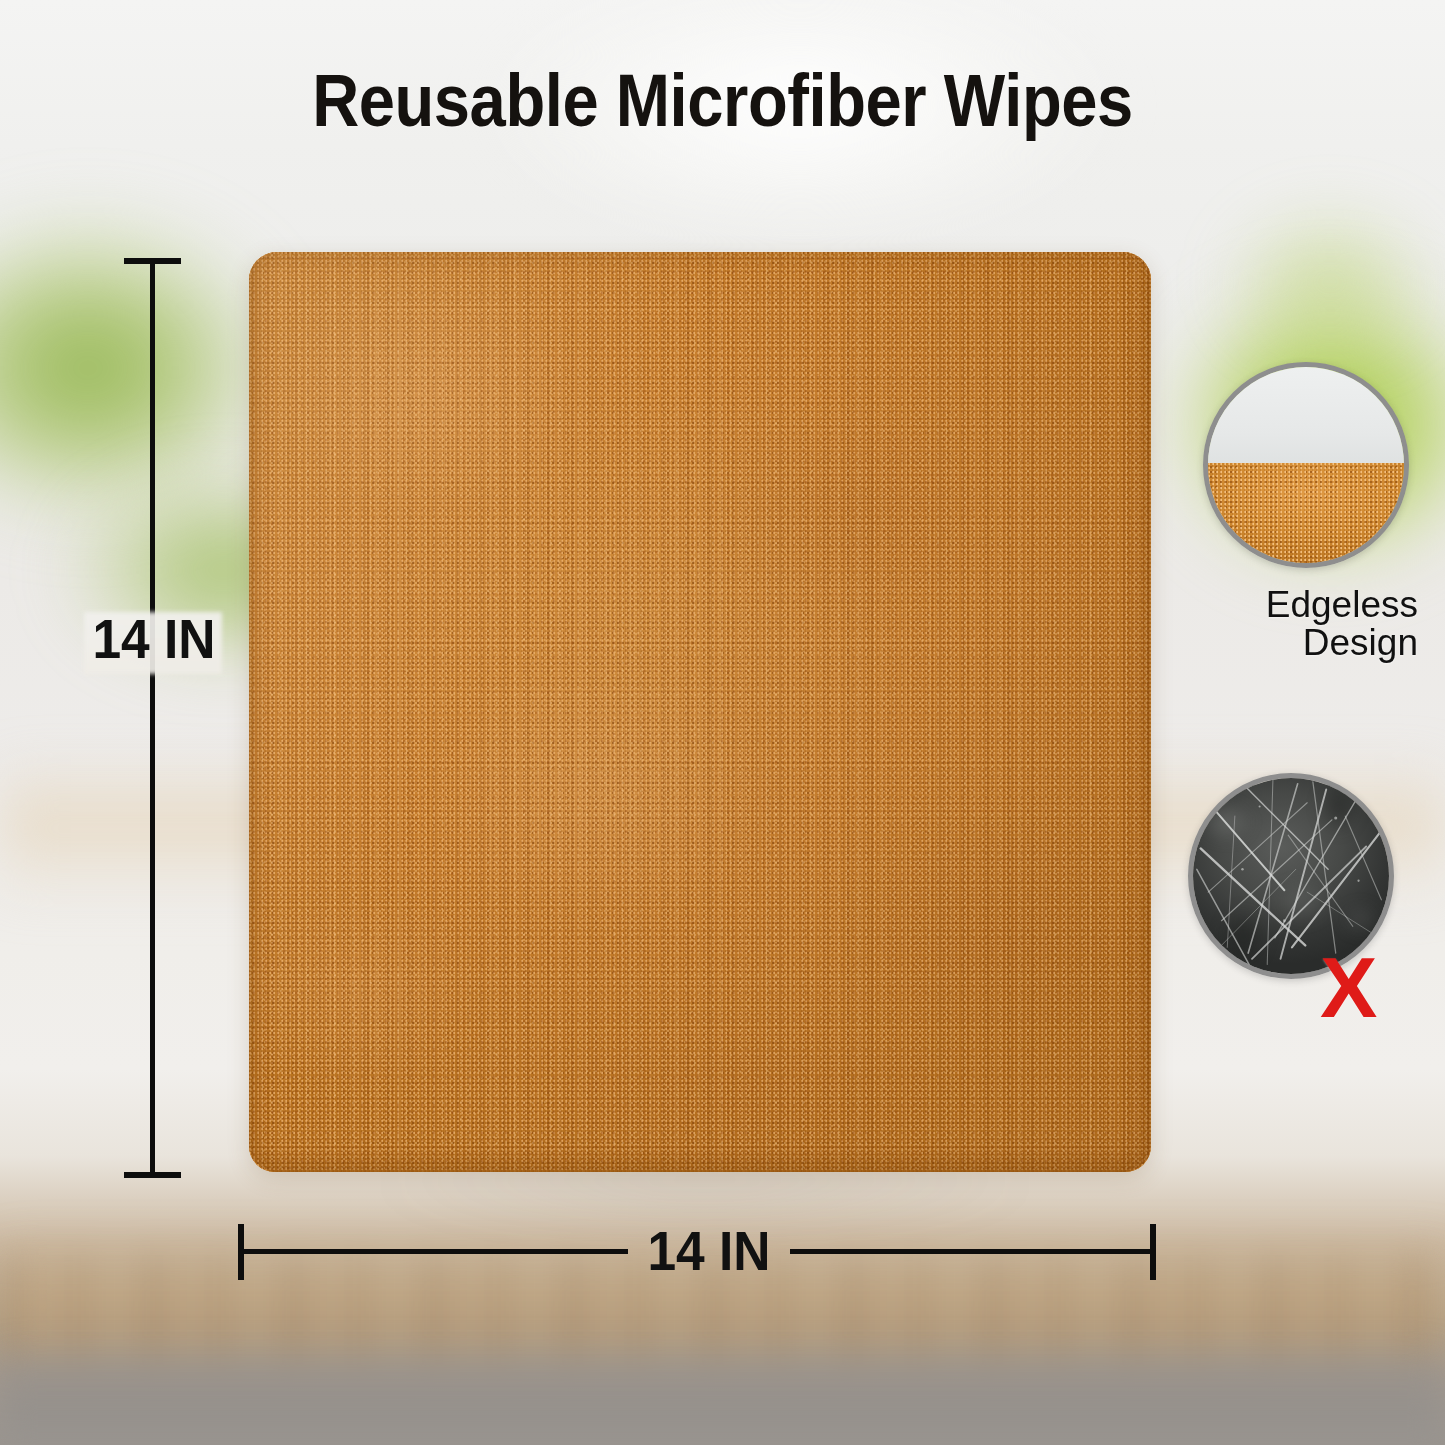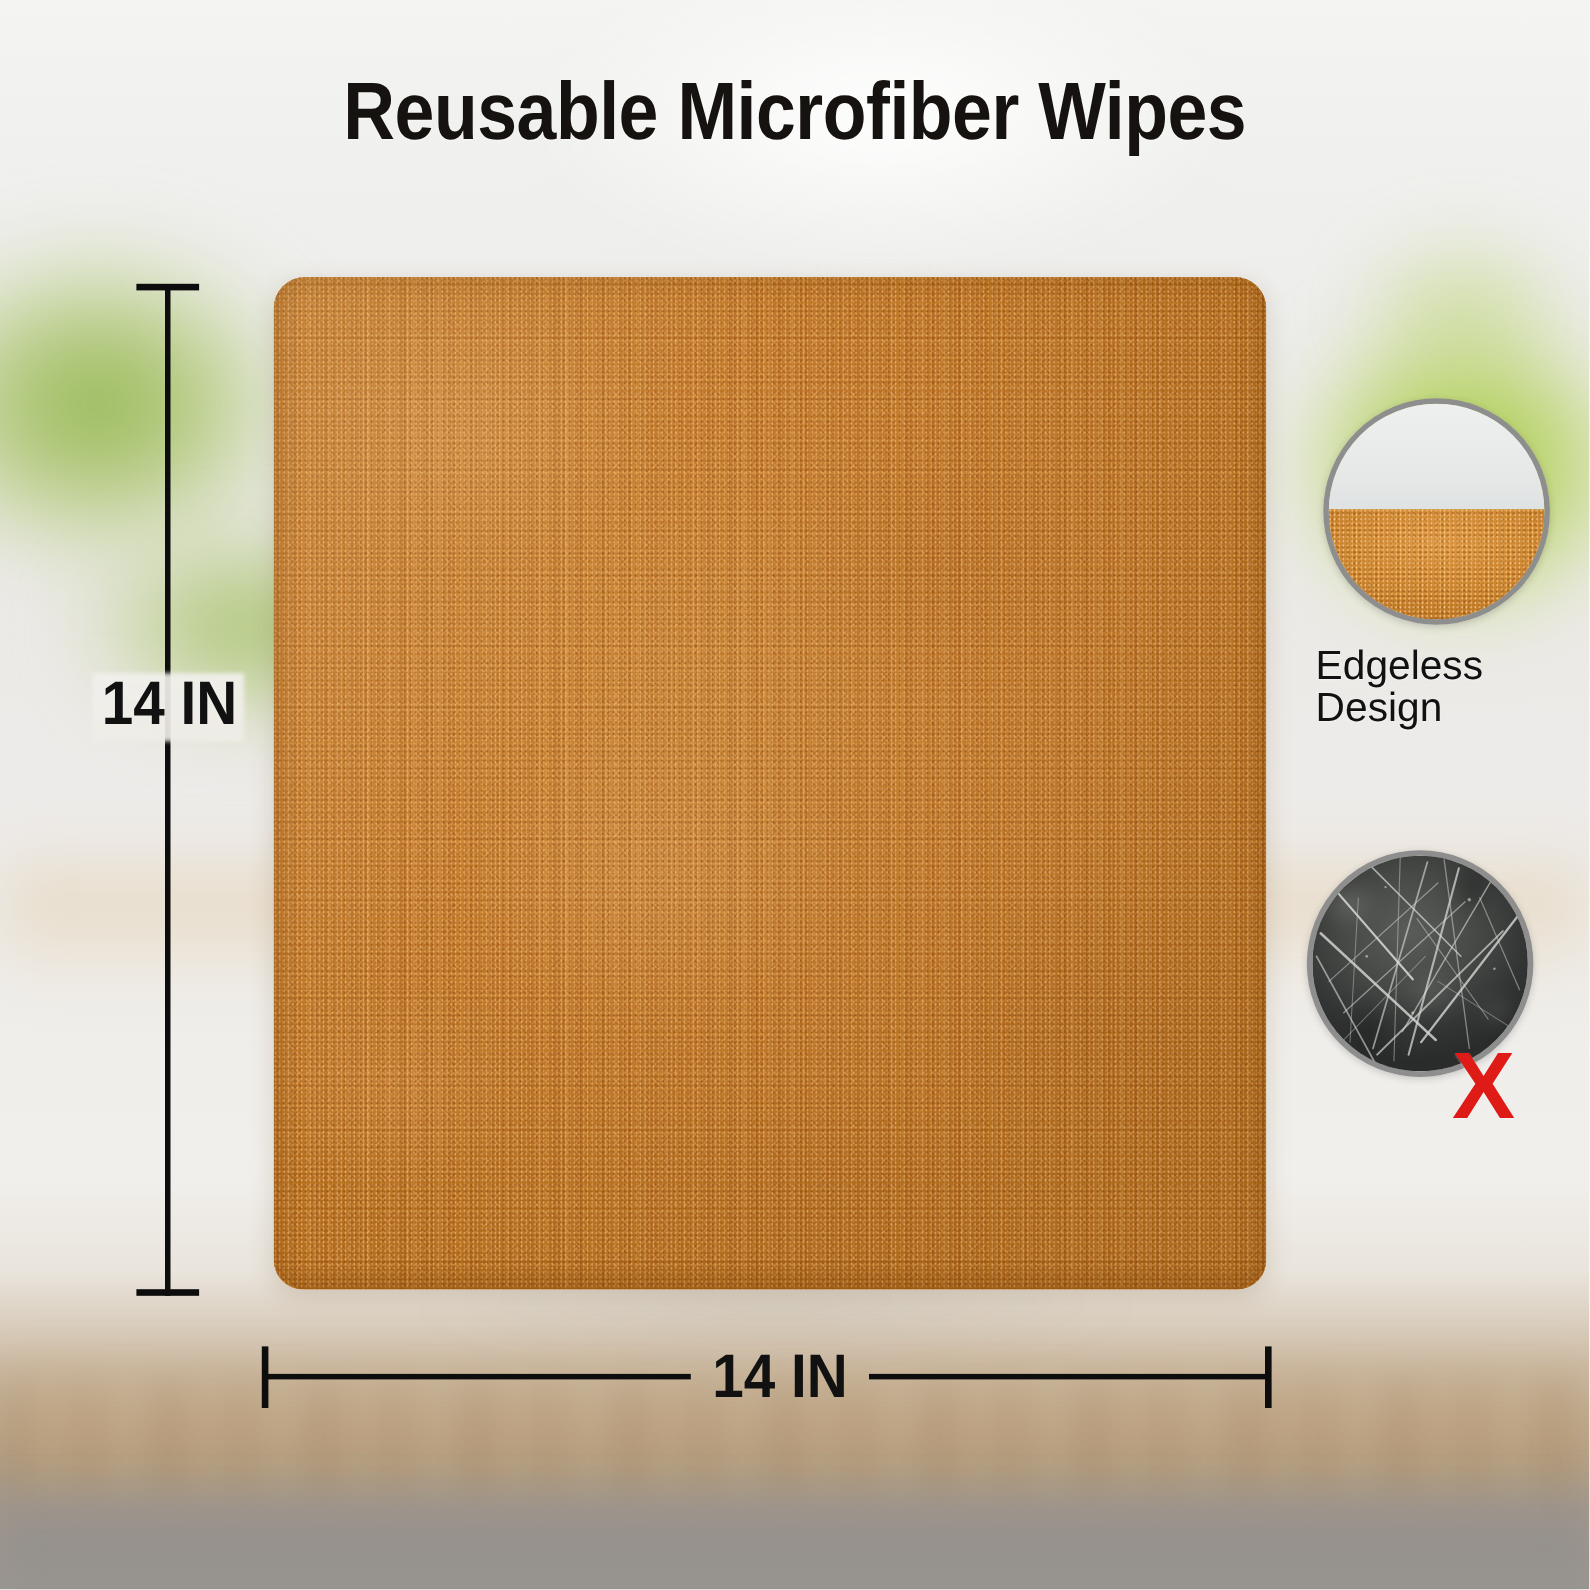--- a/index.html
+++ b/index.html
@@ -291,21 +291,21 @@
 
   .red-x{
     position:absolute;
     font-size:86px;font-weight:700;color:#df1b18;
     line-height:1;
     text-shadow:0 1px 2px rgba(255,255,255,.35);
   }
 
   .callout-label{
     position:absolute;
-    text-align:left;
+    text-align:right;
     font-size:37px;
     font-weight:400;
     color:#111;
     line-height:1.02;
     white-space:pre-line;
     text-shadow:0 1px 2px rgba(255,255,255,.5);
   }
 </style>
 </head>
 <body>

